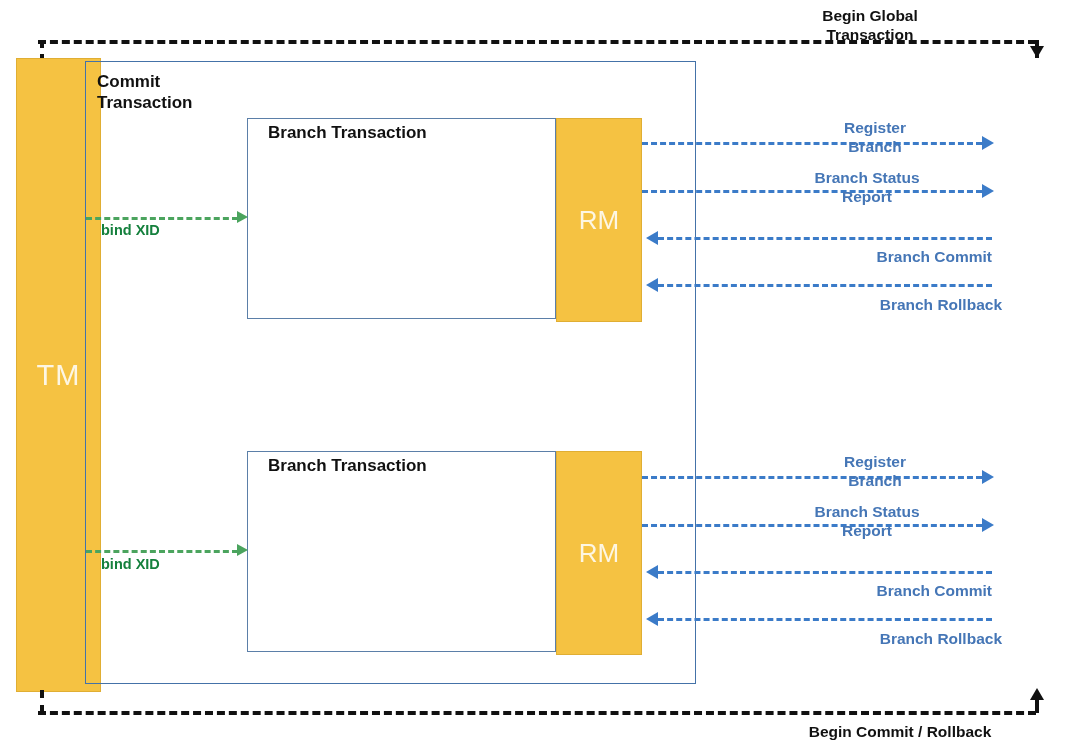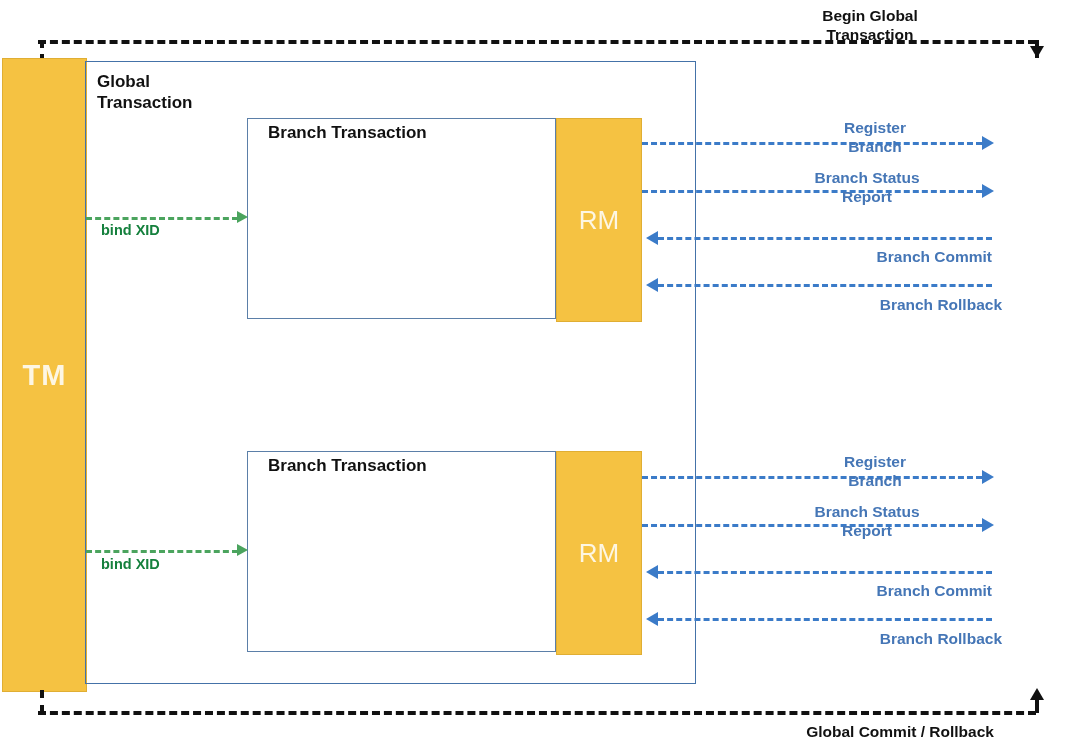--- a/index.html
+++ b/index.html
@@ -13,21 +13,21 @@
 
   
   .actor{
     position:absolute;
     background:#F5C242;
     border:1px solid #E0AE33;
     color:#FDF6E3;
     display:flex;align-items:center;justify-content:center;
     font-size:29px;font-weight:400;letter-spacing:1px;
   }
-  .tm{left:2px;top:58px;width:83px;height:632px;font-weight:bold;}
+  .tm{left:16px;top:58px;width:83px;height:632px;}
   .tc{left:997px;top:58px;width:81px;height:632px;}
 
   
   .rm{
     position:absolute;
     background:#F5C242;border:1px solid #E0AE33;
     color:#FDF6E3;font-size:26px;
     display:flex;align-items:center;justify-content:center;
   }
   .rm1{left:556px;top:118px;width:84px;height:202px;}
@@ -126,21 +126,21 @@
   <div class="blk-v" style="left:1035px;top:40px;height:18px;"></div>
   <div class="arrow-d" style="left:1030px;top:46px;"></div>
   <div class="blk-label" style="left:775px;top:6px;width:190px;">Begin Global
 Transaction</div>
 
   <div class="actor tm">
     <span>TM</span>
   </div>
 
   <div class="global-box"></div>
-  <div class="global-label">Global
+  <div class="global-label">Commit
 Transaction</div>
 
   <div class="branch-box branch1"></div>
   <div class="branch-label bl1">Branch Transaction</div>
   <div class="rm rm1">
     <span>RM</span>
   </div>
 
   <div class="green-line" style="left:86px;top:217px;width:152px;"></div>
   <div class="arrow-rg" style="left:237px;top:211px;"></div>
@@ -189,15 +189,15 @@
   <div class="blue-label right" style="left:800px;top:581px;width:192px;">Branch Commit</div>
 
   <div class="blue-line" style="left:658px;top:618px;width:334px;"></div>
   <div class="arrow-l" style="left:646px;top:612px;"></div>
   <div class="blue-label right" style="left:806px;top:629px;width:196px;">Branch Rollback</div>
 
   <div class="blk-v" style="left:40px;top:690px;height:23px;"></div>
   <div class="blk-h" style="left:38px;top:711px;width:998px;"></div>
   <div class="blk-v" style="left:1035px;top:700px;height:13px;"></div>
   <div class="arrow-u" style="left:1030px;top:688px;"></div>
-  <div class="blk-label" style="left:760px;top:722px;width:280px;">Global Commit / Rollback</div>
+  <div class="blk-label" style="left:760px;top:722px;width:280px;">Begin Commit / Rollback</div>
 
 </div>
 
 </body></html>

